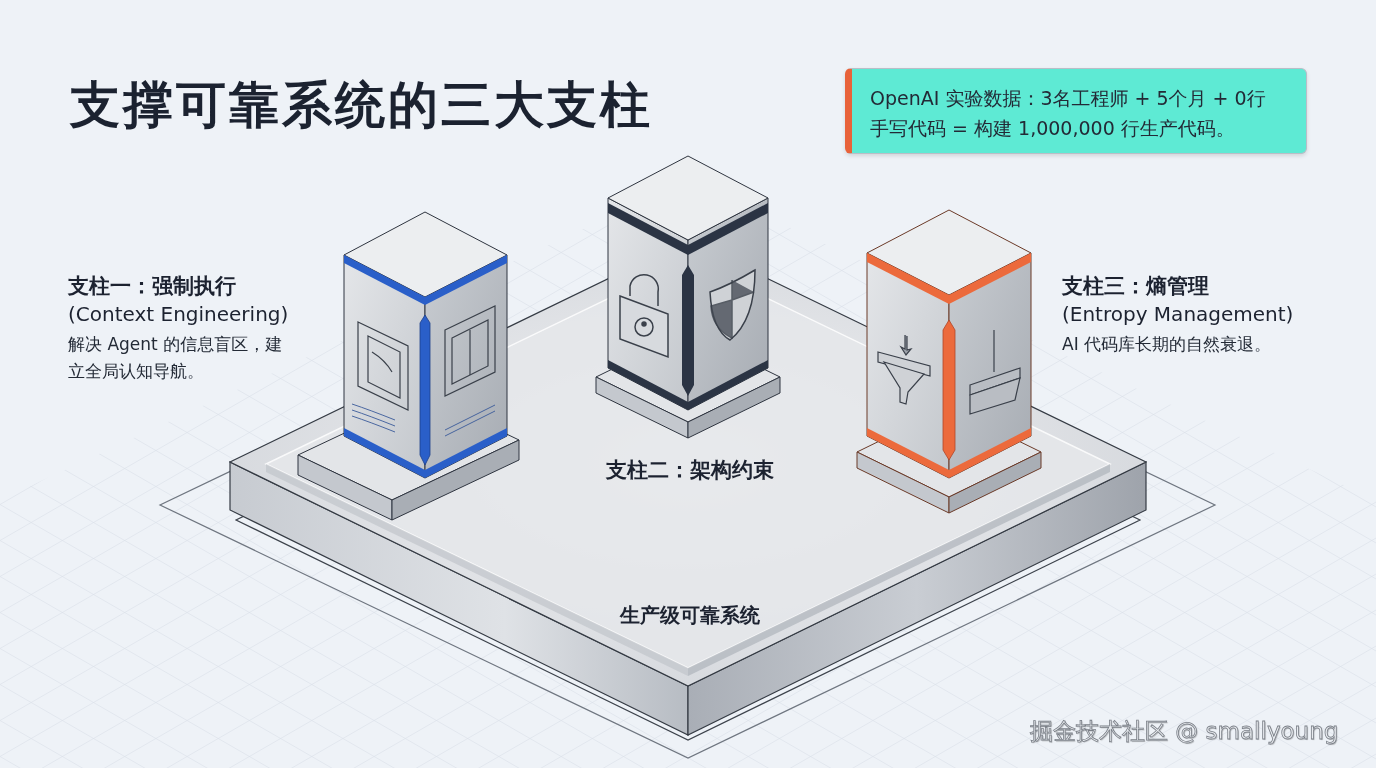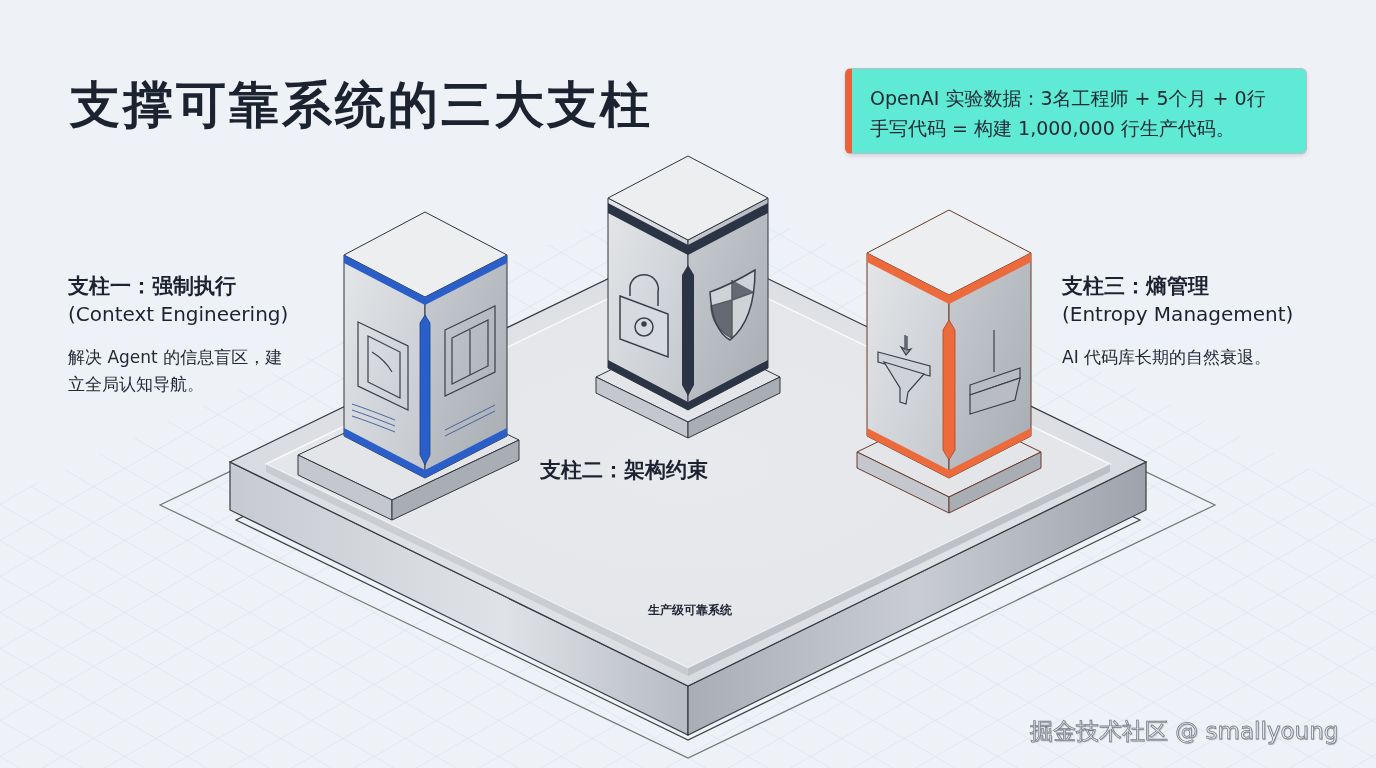--- a/index.html
+++ b/index.html
@@ -18,27 +18,27 @@
   .callout {
     position: absolute; left: 845px; top: 68px; width: 462px; height: 86px;
     background: #5eead4; border: 1.5px solid #b9bec7; border-left: 7px solid #e8623a;
     border-radius: 6px; box-shadow: 0 2px 4px rgba(0,0,0,0.12);
     padding: 14px 18px; font-size: 19px; line-height: 30px; color: #232a36;
   }
   .callout b { font-weight: normal; }
   .label { position: absolute; color: #1c2230; }
   .label .h1 { font-size: 21px; font-weight: bold; line-height: 28px; }
   .label .h2 { font-size: 20px; font-weight: normal; line-height: 28px; }
-  .label .desc { font-size: 17px; line-height: 27px; margin-top: 16px; color: #232a36; }
+  .label .desc { font-size: 17px; line-height: 27px; margin-top: 3px; color: #232a36; }
   .label-1 { left: 68px; top: 272px; width: 250px; }
   .label-3 { left: 1062px; top: 272px; width: 260px; }
-  .label-2 { left: 540px; top: 456px; width: 300px; text-align: left; }
+  .label-2 { left: 540px; top: 456px; width: 300px; text-align: center; }
   .foundation-label {
     position: absolute; left: 560px; top: 602px; width: 260px; text-align: center;
-    font-size: 12px; font-weight: bold; color: #1c2230;
+    font-size: 20px; font-weight: bold; color: #1c2230;
   }
   .watermark {
     position: absolute; left: 1030px; top: 716px; font-size: 23px;
     color: #e9ecf0; -webkit-text-stroke: 0.8px #7a7f87;
     text-shadow: 1px 1px 1px rgba(0,0,0,0.25);
   }
 </style>
 </head>
 <body>
 

